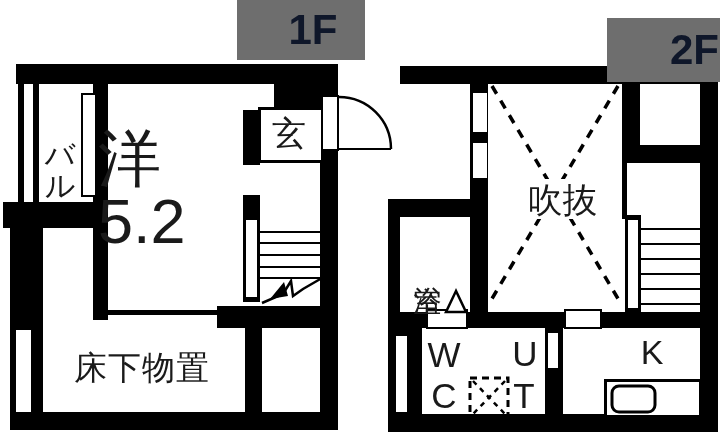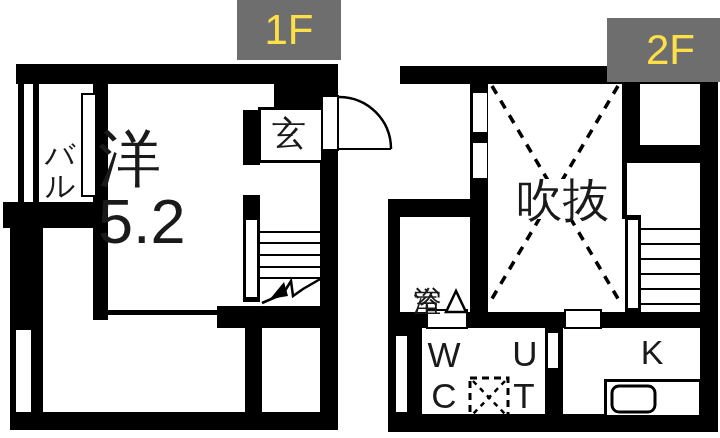--- a/index.html
+++ b/index.html
@@ -1,30 +1,30 @@
 <!DOCTYPE html>
 <html><head>
 <meta charset="utf-8">
 <style>
   html,body{margin:0;padding:0;background:#fff;}
   #stage{position:relative;width:720px;height:438px;background:#fff;overflow:hidden;
          font-family:"Liberation Sans",sans-serif;}
   #plan-svg{position:absolute;left:0;top:0;}
   .floor-tag{position:absolute;display:flex;align-items:center;justify-content:center;
-             background:#6e6e6e;color:#fde047;font-weight:normal;font-size:42px;}
+             background:#6e6e6e;color:#0f172a;font-weight:bold;font-size:42px;padding-left:24px;}
   #tag-1f{left:237px;top:0;width:104px;height:60px;}
   #tag-2f{left:607px;top:18px;width:127px;height:64px;}
   .room-label{position:absolute;display:flex;align-items:center;justify-content:center;
               color:#1a1a1a;line-height:1;}
   .vtext{writing-mode:vertical-rl;text-orientation:upright;}
   #lbl-bal{left:40px;top:100px;width:40px;height:110px;font-size:30px;}
   #lbl-yo{left:98px;top:160px;width:150px;height:60px;font-size:63px;}
   #lbl-gen{left:264px;top:112px;width:50px;height:42px;font-size:34px;}
   #lbl-yuka{left:57px;top:348px;width:170px;height:38px;font-size:33px;letter-spacing:1px;}
-  #lbl-fuki{left:514px;top:179px;width:97px;height:40px;font-size:47px;background:#fff;}
+  #lbl-fuki{left:514px;top:179px;width:97px;height:40px;font-size:35px;background:#fff;}
   #lbl-yoku{left:410px;top:220px;width:34px;height:88px;font-size:28px;}
   #lbl-w{left:426px;top:338px;width:36px;height:32px;font-size:35px;}
   #lbl-c{left:427px;top:377px;width:34px;height:36px;font-size:35px;}
   #lbl-u{left:510px;top:337px;width:30px;height:33px;font-size:35px;}
   #lbl-t{left:509px;top:377px;width:30px;height:36px;font-size:35px;}
   #lbl-k{left:636px;top:335px;width:32px;height:34px;font-size:34px;}
 </style>
 </head>
 <body>
 
@@ -132,20 +132,21 @@
       </g>
     </g>
   </svg>
 
   <div id="tag-1f" class="floor-tag">1F</div>
   <div id="tag-2f" class="floor-tag">2F</div>
 
   <div id="lbl-bal" class="room-label vtext">バル</div>
   <div id="lbl-yo" class="room-label">洋5.2</div>
   <div id="lbl-gen" class="room-label">玄</div>
+  <div id="lbl-yuka" class="room-label">床下物置</div>
 
   <div id="lbl-fuki" class="room-label">吹抜</div>
   <div id="lbl-yoku" class="room-label vtext">浴室</div>
   <div id="lbl-w" class="room-label">W</div>
   <div id="lbl-c" class="room-label">C</div>
   <div id="lbl-u" class="room-label">U</div>
   <div id="lbl-t" class="room-label">T</div>
   <div id="lbl-k" class="room-label">K</div>
 </div>
 

